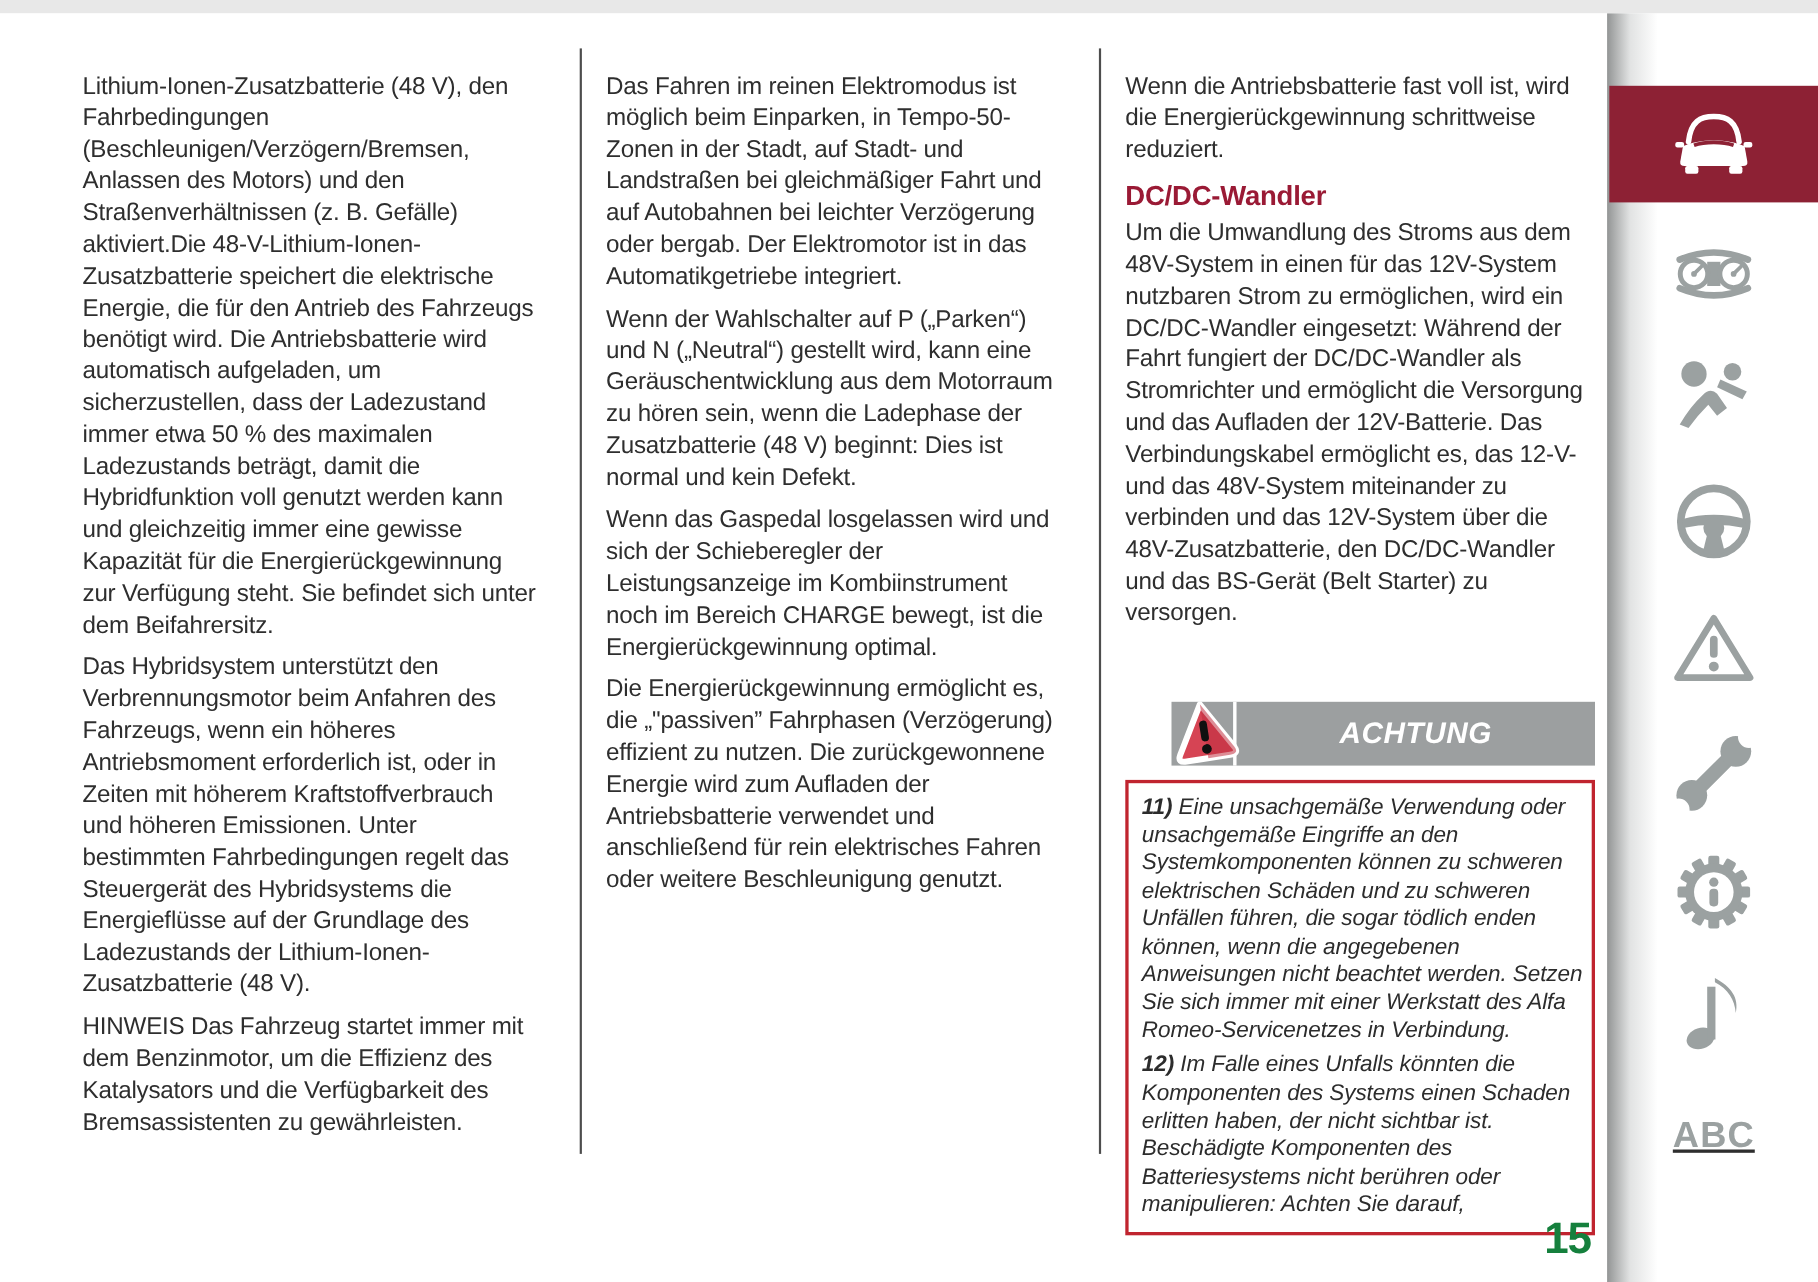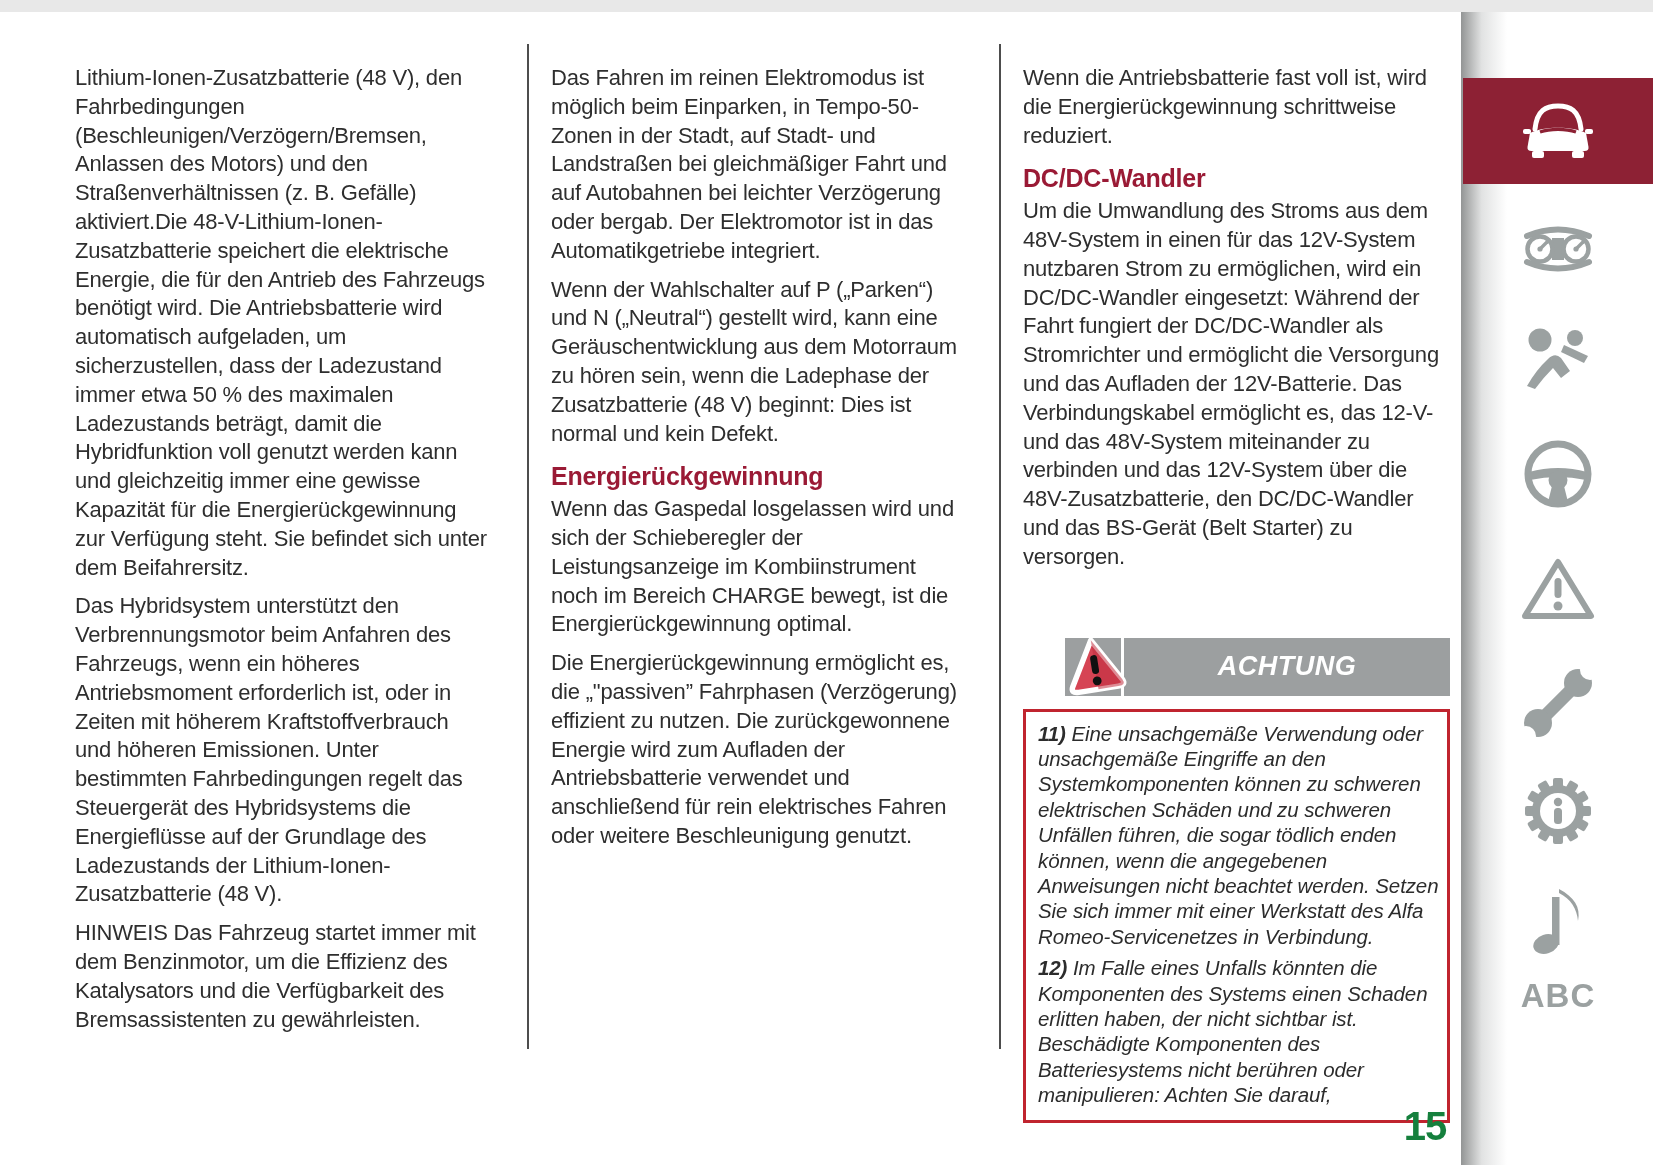--- a/index.html
+++ b/index.html
@@ -52,21 +52,21 @@
   .tab{position:absolute; left:0; width:190px; display:flex; align-items:center; justify-content:center;}
   .tab-active{background:#8d2134;}
   #tab-car{top:66px; height:106px;}
   #tab-cluster{top:202px; height:70px;}
   #tab-airbag{top:308px; height:80px;}
   #tab-steering{top:420px; height:84px;}
   #tab-triangle{top:540px; height:74px;}
   #tab-wrench{top:648px; height:86px;}
   #tab-gear{top:758px; height:82px;}
   #tab-note{top:872px; height:76px;}
-  #tab-abc{top:960px; height:48px;}
+  #tab-abc{top:996px; height:48px;text-decoration:underline;}
   .abc-text{font-size:33px; font-weight:bold; color:#9ba1a1; letter-spacing:1px;}
 
   
   .page-number{
     position:absolute; left:1390px; top:1092px; width:70px; text-align:center;
     font-size:40px; font-weight:bold; color:#15803d; letter-spacing:-1px;
   }
 </style>
 </head>
 <body>
@@ -77,21 +77,20 @@
     <p>Lithium-Ionen-Zusatzbatterie (48 V), den Fahrbedingungen (Beschleunigen/Verzögern/Bremsen, Anlassen des Motors) und den Straßenverhältnissen (z. B. Gefälle) aktiviert.Die 48-V-Lithium-Ionen-Zusatzbatterie speichert die elektrische Energie, die für den Antrieb des Fahrzeugs benötigt wird. Die Antriebsbatterie wird automatisch aufgeladen, um sicherzustellen, dass der Ladezustand immer etwa 50 % des maximalen Ladezustands beträgt, damit die Hybridfunktion voll genutzt werden kann und gleichzeitig immer eine gewisse Kapazität für die Energierückgewinnung zur Verfügung steht. Sie befindet sich unter dem Beifahrersitz.</p>
     <p>Das Hybridsystem unterstützt den Verbrennungsmotor beim Anfahren des Fahrzeugs, wenn ein höheres Antriebsmoment erforderlich ist, oder in Zeiten mit höherem Kraftstoffverbrauch und höheren Emissionen. Unter bestimmten Fahrbedingungen regelt das Steuergerät des Hybridsystems die Energieflüsse auf der Grundlage des Ladezustands der Lithium-Ionen-Zusatzbatterie (48 V).</p>
     <p>HINWEIS Das Fahrzeug startet immer mit dem Benzinmotor, um die Effizienz des Katalysators und die Verfügbarkeit des Bremsassistenten zu gewährleisten.</p>
   </div>
 
   <div class="v-divider" id="divider1"></div>
 
   <div class="col" id="col2">
     <p>Das Fahren im reinen Elektromodus ist möglich beim Einparken, in Tempo-50-Zonen in der Stadt, auf Stadt- und Landstraßen bei gleichmäßiger Fahrt und auf Autobahnen bei leichter Verzögerung oder bergab. Der Elektromotor ist in das Automatikgetriebe integriert.</p>
     <p>Wenn der Wahlschalter auf P („Parken“) und N („Neutral“) gestellt wird, kann eine Geräuschentwicklung aus dem Motorraum zu hören sein, wenn die Ladephase der Zusatzbatterie (48 V) beginnt: Dies ist normal und kein Defekt.</p>
-    <div class="sec-heading">Energierückgewinnung</div>
     <p>Wenn das Gaspedal losgelassen wird und sich der Schieberegler der Leistungsanzeige im Kombiinstrument noch im Bereich CHARGE bewegt, ist die Energierückgewinnung optimal.</p>
     <p>Die Energierückgewinnung ermöglicht es, die „"passiven” Fahrphasen (Verzögerung) effizient zu nutzen. Die zurückgewonnene Energie wird zum Aufladen der Antriebsbatterie verwendet und anschließend für rein elektrisches Fahren oder weitere Beschleunigung genutzt.</p>
   </div>
 
   <div class="v-divider" id="divider2"></div>
 
   <div class="col" id="col3">
     <p>Wenn die Antriebsbatterie fast voll ist, wird die Energierückgewinnung schrittweise reduziert.</p>
     <div class="sec-heading">DC/DC-Wandler</div>
     <p>Um die Umwandlung des Stroms aus dem 48V-System in einen für das 12V-System nutzbaren Strom zu ermöglichen, wird ein DC/DC-Wandler eingesetzt: Während der Fahrt fungiert der DC/DC-Wandler als Stromrichter und ermöglicht die Versorgung und das Aufladen der 12V-Batterie. Das Verbindungskabel ermöglicht es, das 12-V- und das 48V-System miteinander zu verbinden und das 12V-System über die 48V-Zusatzbatterie, den DC/DC-Wandler und das BS-Gerät (Belt Starter) zu versorgen.</p>

